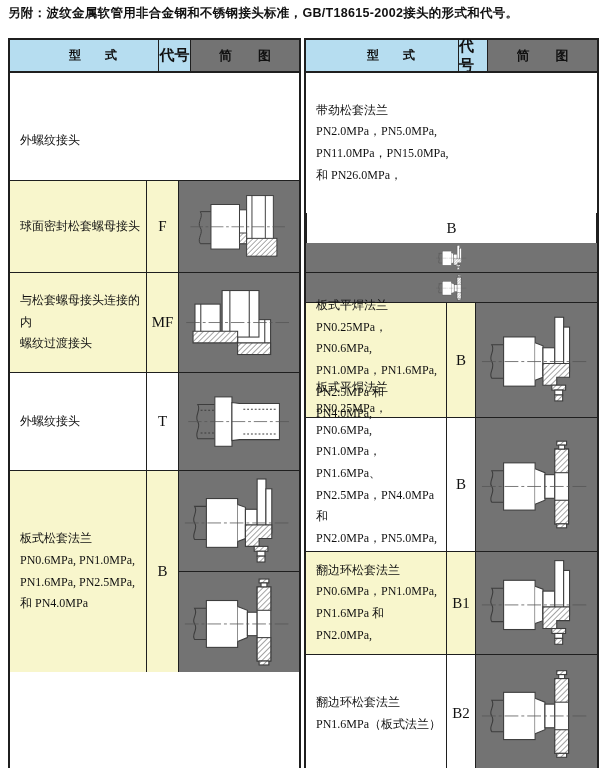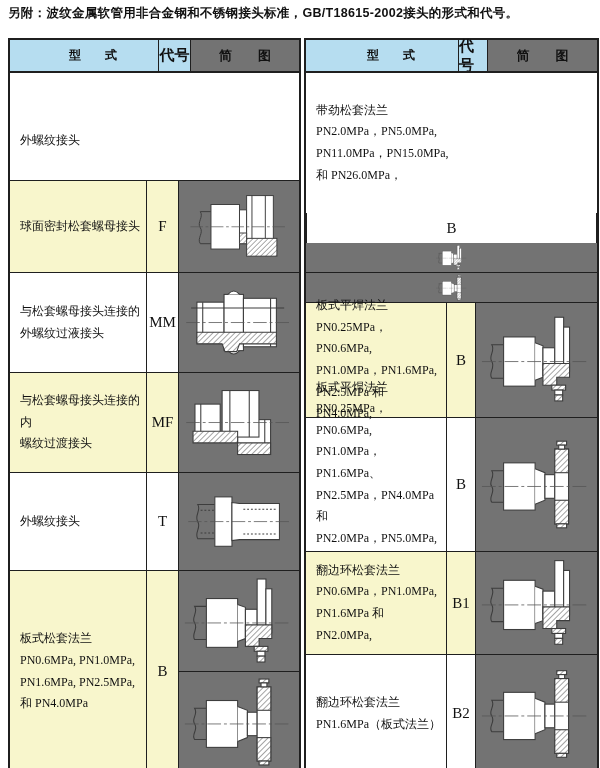--- a/index.html
+++ b/index.html
@@ -191,32 +191,20 @@
       <div class="cell c-code">F</div>
       <div class="cell c-diag">
         <div class="sub">
             <svg viewBox="0 0 118 96">
               <use href="#sym-f"></use>
             </svg>
           </div>
       </div>
     </div>
 
-    <div class="row" style="height:99px">
-      <div class="cell c-type">与松套螺母接头连接的
-外螺纹过液接头</div>
-      <div class="cell c-code">MM</div>
-      <div class="cell c-diag">
-        <div class="sub">
-            <svg viewBox="0 0 118 96">
-              <use href="#sym-mm"></use>
-            </svg>
-          </div>
-      </div>
-    </div>
 
     <div class="row hl" style="height:99px">
       <div class="cell c-type">与松套螺母接头连接的内
 螺纹过渡接头</div>
       <div class="cell c-code">MF</div>
       <div class="cell c-diag">
         <div class="sub">
             <svg viewBox="0 0 118 96">
               <use href="#sym-mf"></use>
             </svg>

